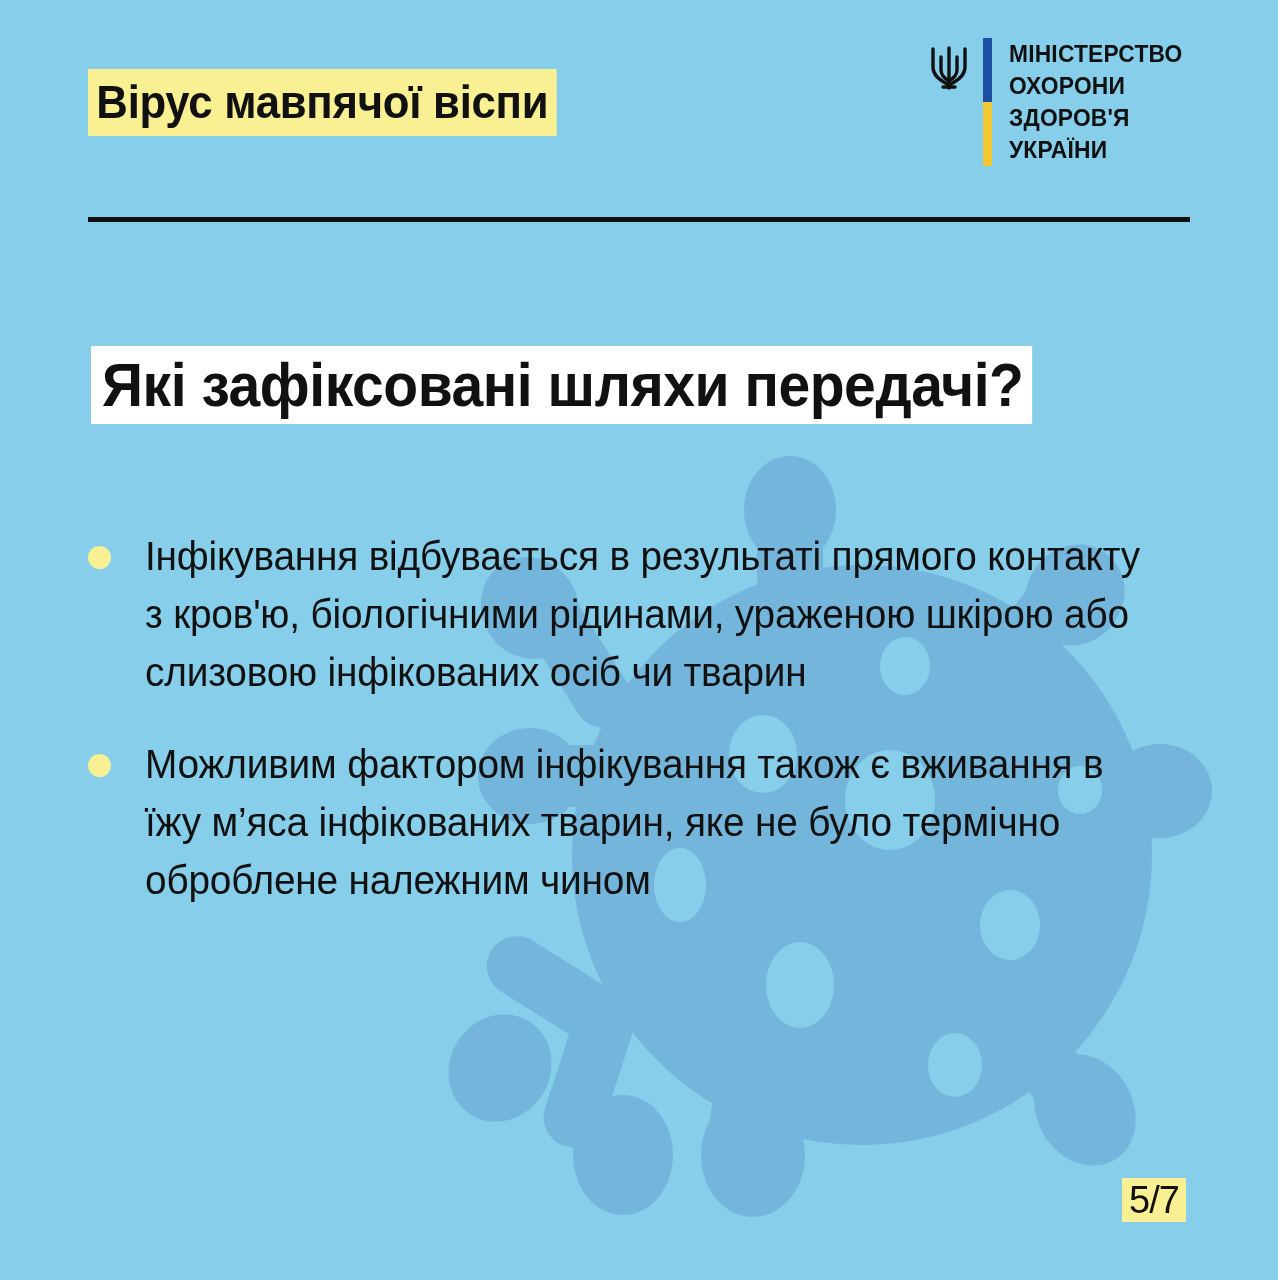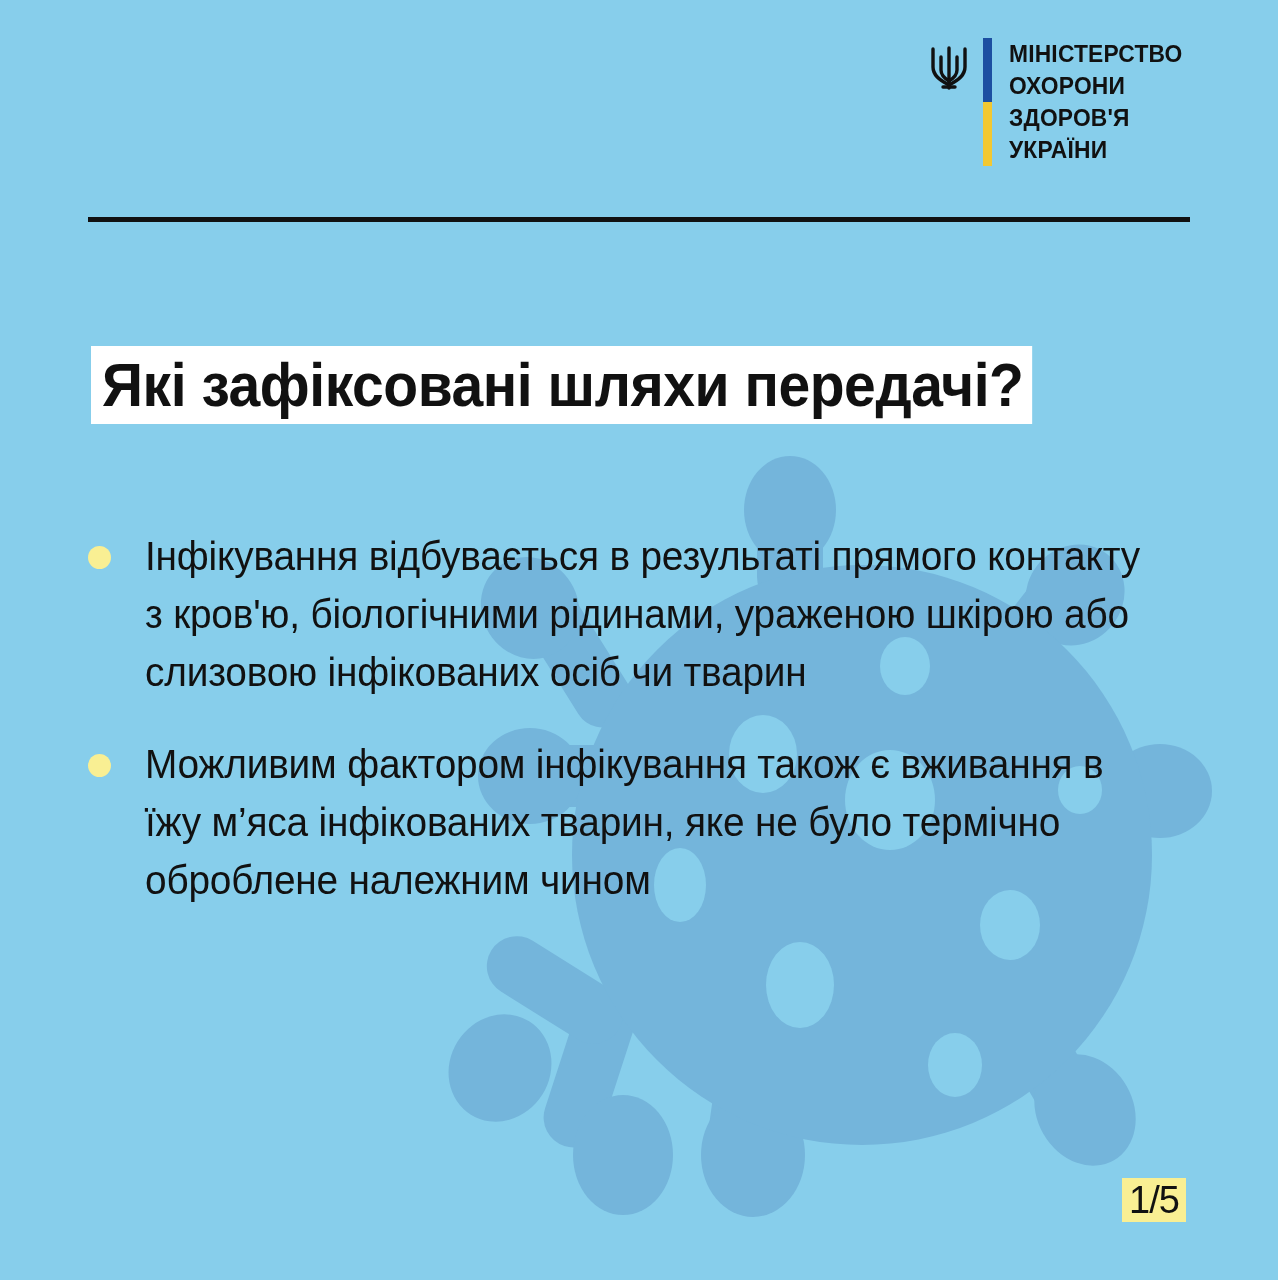--- a/index.html
+++ b/index.html
@@ -238,20 +238,23 @@
     <ellipse cx="1010" cy="925" rx="30" ry="35"></ellipse>
     <ellipse cx="955" cy="1065" rx="27" ry="32"></ellipse>
     <ellipse cx="1080" cy="790" rx="22" ry="24"></ellipse>
   </g>
 </svg>
 
 <div id="page">
 
   <div id="header">
 
+    <div id="title-wrap">
+      <span id="doc-title">Вірус мавпячої віспи</span>
+    </div>
 
     <div id="ministry-logo">
       <svg id="trident-icon" viewBox="0 0 44 52" xmlns="http://www.w3.org/2000/svg" aria-hidden="true">
         <g fill="none" stroke="#111111" stroke-width="3.4" stroke-linecap="round" stroke-linejoin="round">
           <path d="M22 6 L22 46"></path>
           <path d="M6 7 L6 25 C6 33 12 38 22 43"></path>
           <path d="M38 7 L38 25 C38 33 32 38 22 43"></path>
           <path d="M14 15 L14 28 C14 33 17 36 22 39"></path>
           <path d="M30 15 L30 28 C30 33 27 36 22 39"></path>
           <path d="M16 45 L28 45"></path>
@@ -282,15 +285,15 @@
       <span class="bullet-marker"></span>
       <span class="bullet-text">Можливим фактором інфікування також є вживання в їжу м’яса інфікованих тварин, яке не було термічно оброблене належним чином</span>
     </div>
 
   </div>
 
   <div id="question-wrap">
     <span id="question-heading">Які зафіксовані шляхи передачі?</span>
   </div>
 
-  <span id="page-counter">1/5</span>
+  <span id="page-counter">5/7</span>
 
 </div>
 
 </body></html>

